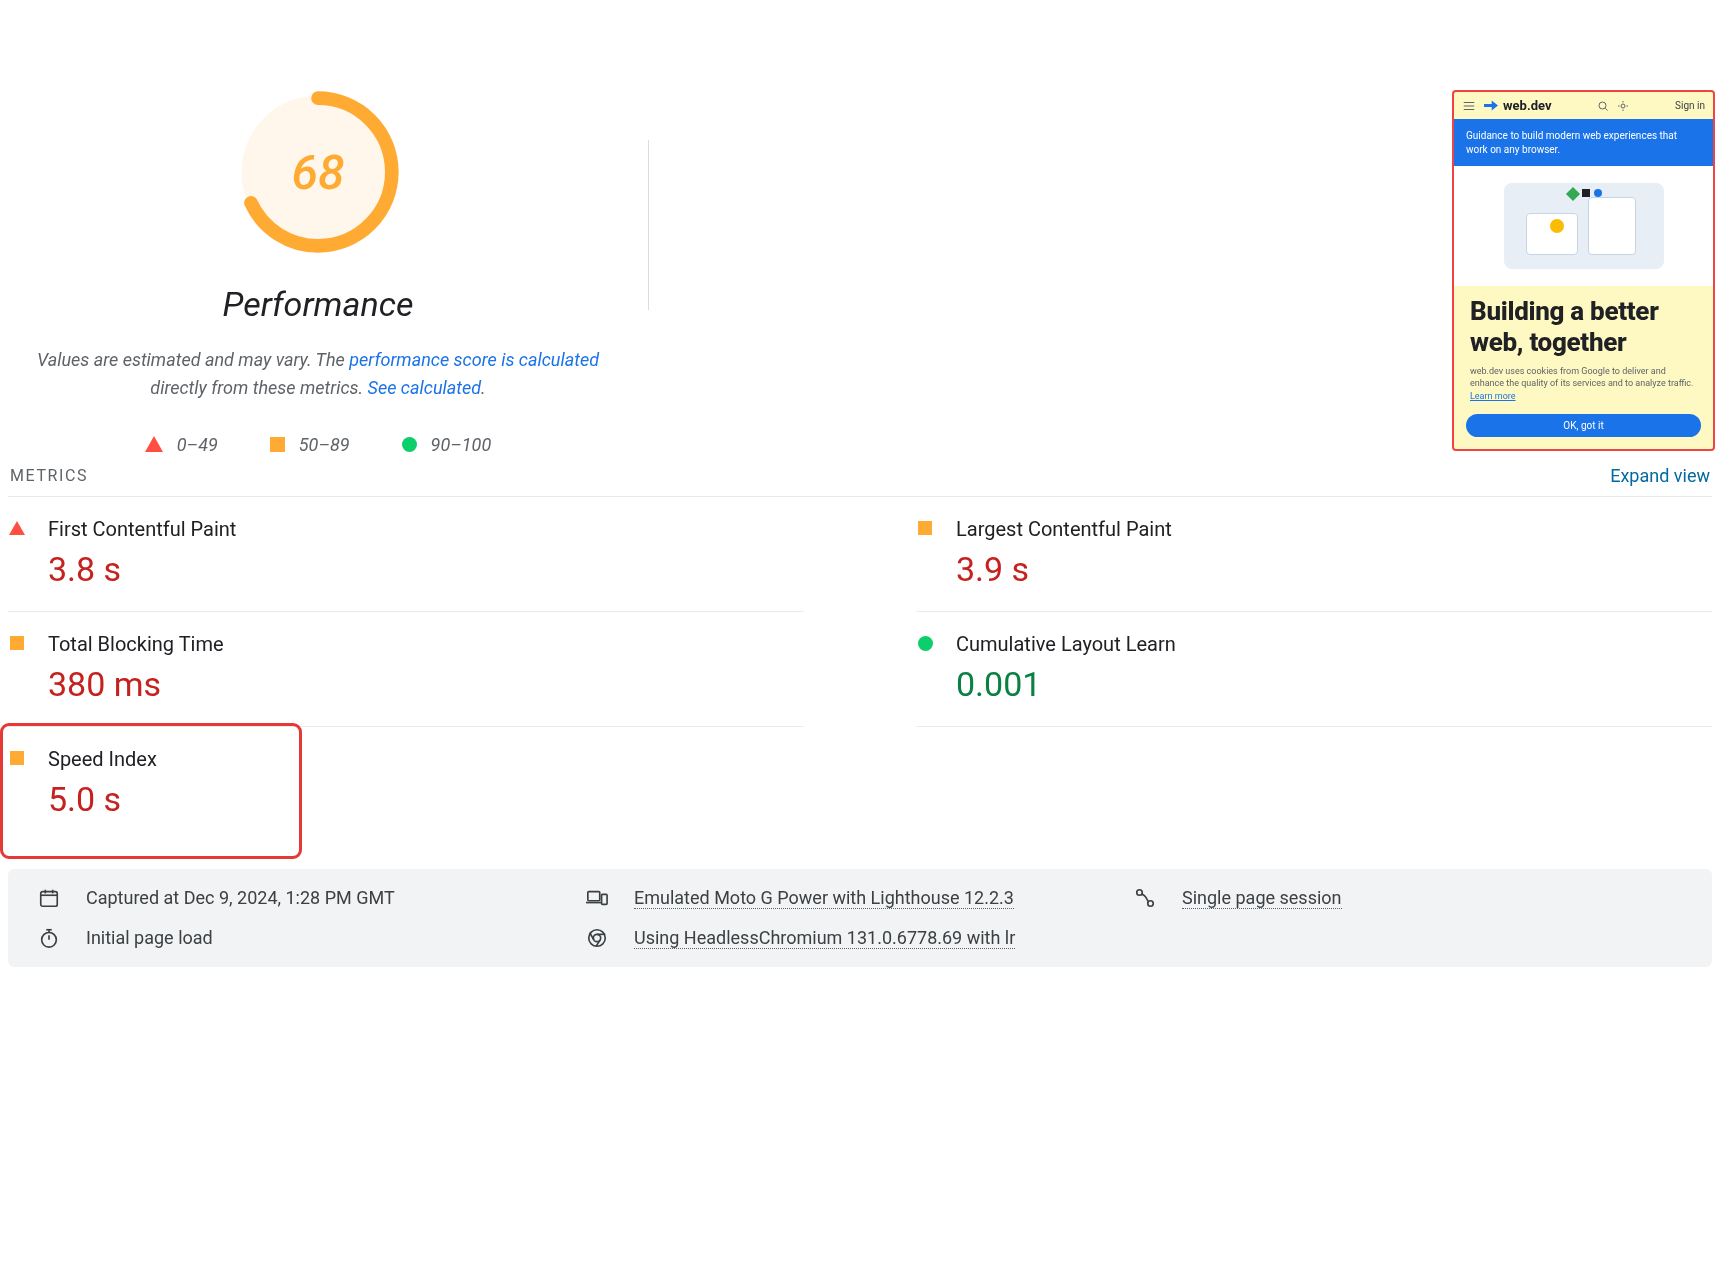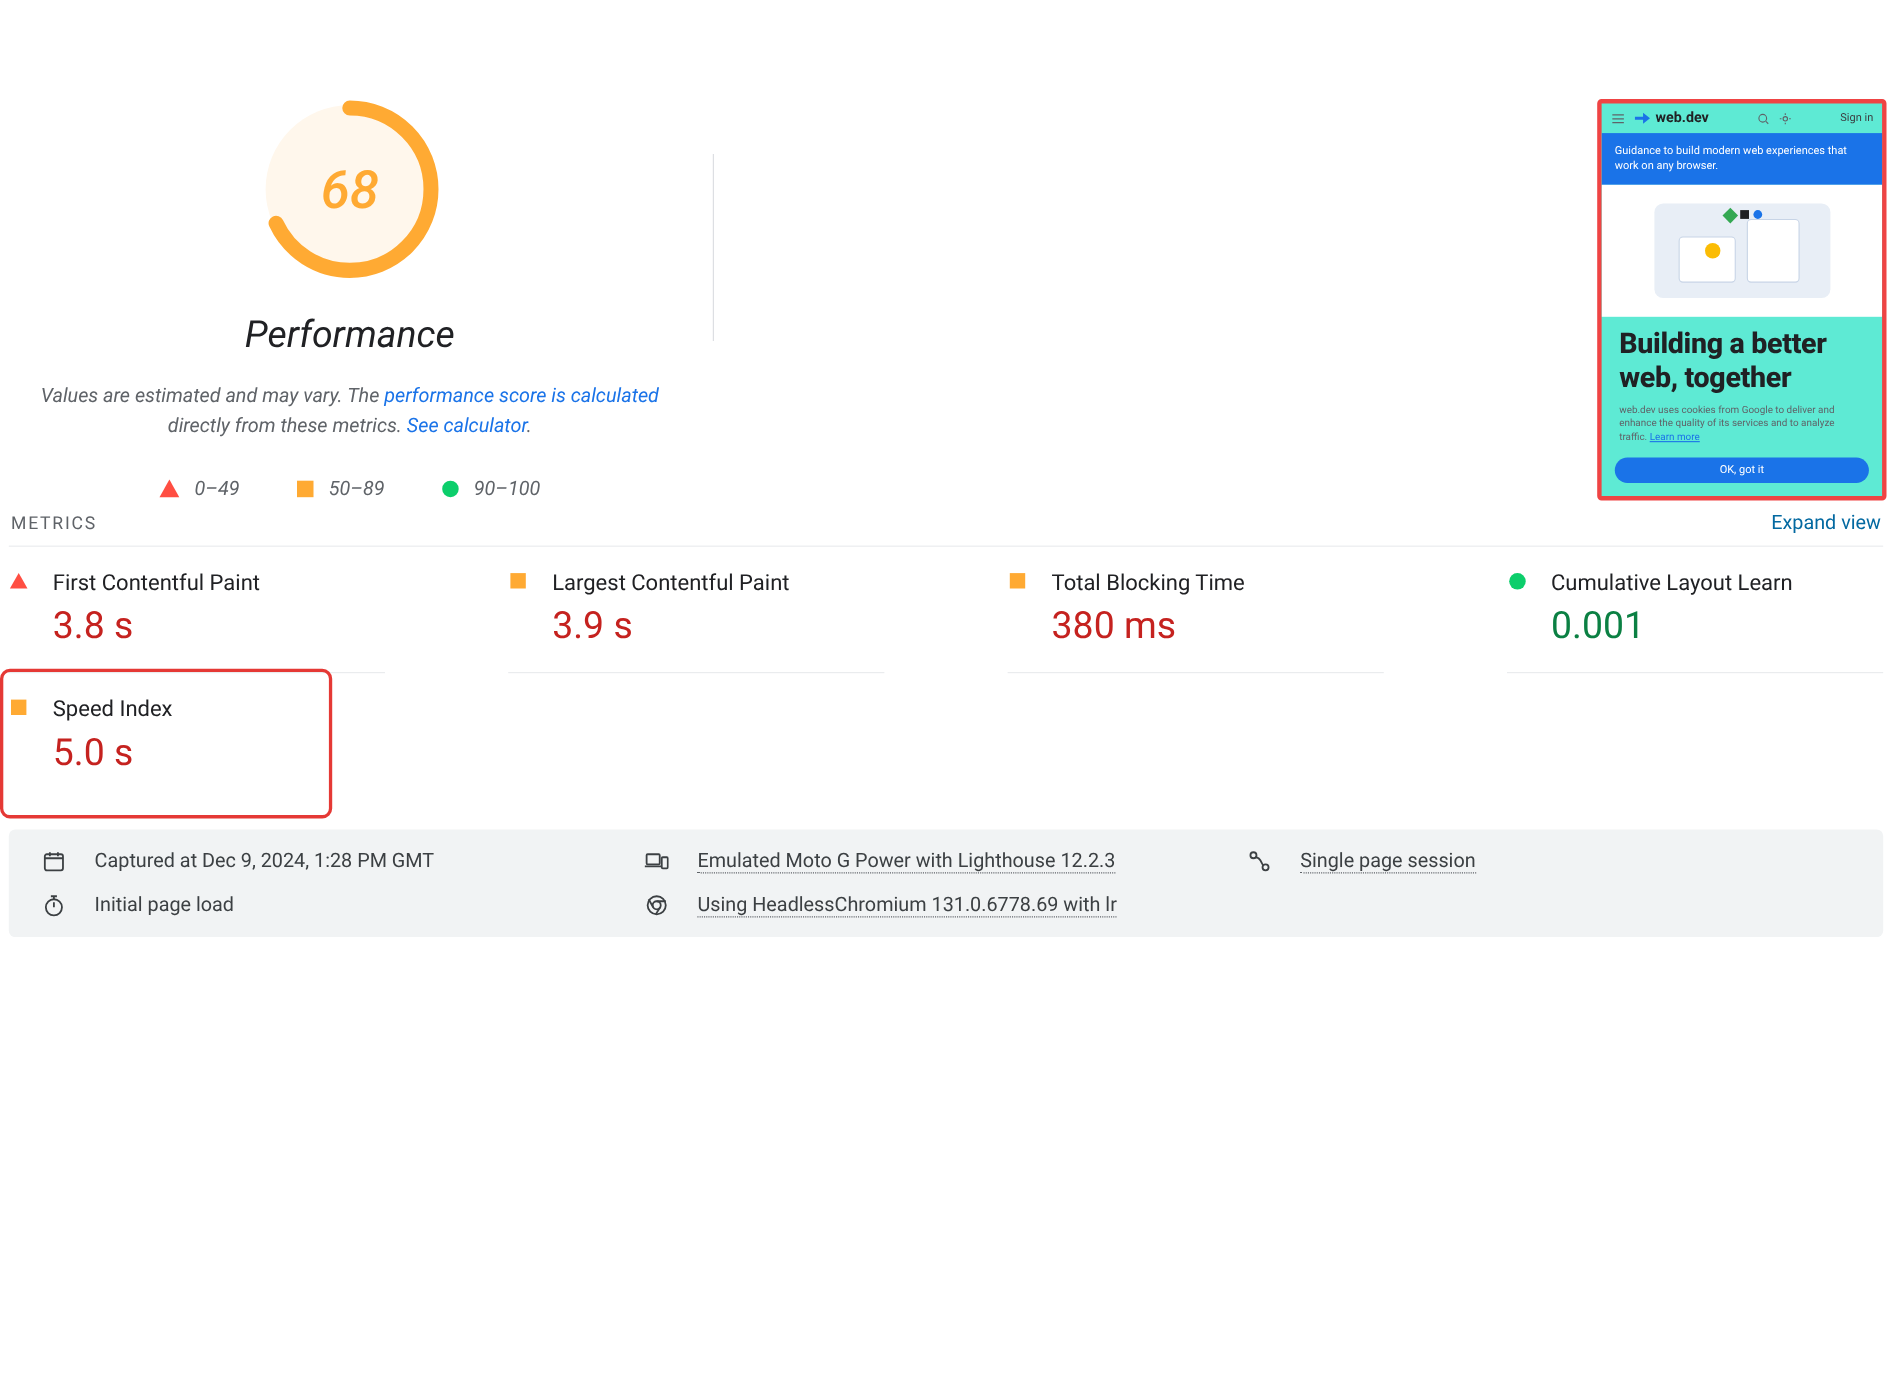--- a/index.html
+++ b/index.html
@@ -51,21 +51,21 @@
   .legend .item { display: flex; align-items: center; gap: 14px; }
   .tri-red {
     width: 0; height: 0; border-left: 9px solid transparent; border-right: 9px solid transparent;
     border-bottom: 16px solid #ff4e42;
   }
   .sq-orange { width: 15px; height: 15px; background: #fa3; }
   .circ-green { width: 15px; height: 15px; background: #0cce6b; border-radius: 50%; }
 
   
   .shot {
-    border: 4px solid #ef4444; border-radius: 4px; background: #5eead4;
+    border: 2px solid #ef4444; border-radius: 4px; background: #fef9c3;
     width: 263px; overflow: hidden; font-size: 10px; color: #202124;
   }
   .shot-top { display: flex; align-items: center; gap: 8px; padding: 6px 8px; }
   .burger svg, .shot-search svg, .shot-theme svg { display: block; }
   .shot-logo { display: flex; align-items: center; gap: 5px; font-weight: 700; font-size: 13px; }
   .shot-logo .arrow {
     width: 14px; height: 14px; background: #1a73e8;
     clip-path: polygon(0% 40%, 55% 40%, 55% 15%, 100% 50%, 55% 85%, 55% 60%, 0% 60%);
   }
   .shot-signin { margin-left: auto; font-size: 10px; color: #3c4043; }
@@ -92,21 +92,21 @@
   .shot-cookie { font-size: 9px; color: #5f6368; padding: 0 16px 8px; line-height:1.35; }
   .shot-cookie .lk { color:#1a73e8; text-decoration: underline; }
   .shot-btn { margin: 4px 12px 12px; background:#1a73e8; color:#fff; text-align:center; border-radius:20px; padding:6px 0; font-size:10px; }
 
   
   .metrics-head { display:flex; align-items:center; justify-content:space-between; margin-top: 10px; padding: 0 2px 10px; }
   .metrics-head .title { font-size: 16px; letter-spacing: 1.6px; color:#5f6368; }
   .metrics-head .expand { font-size: 18px; color:#0369a1; cursor:pointer; }
   .metrics-head-hr { border:0; border-top:1px solid #e8eaed; }
 
-  .metrics-grid { display:grid; grid-template-columns: 1fr 1fr 1fr 1fr; column-gap: 112px; }
+  .metrics-grid { display:grid; grid-template-columns: 1fr 1fr; column-gap: 112px; }
   .metric {
     display:flex; align-items:flex-start; gap: 22px;
     padding: 20px 0 22px;
     border-bottom: 1px solid #e8eaed;
   }
   .metric.no-border { border-bottom: none; }
   .metric .icon { width: 18px; margin-top: 4px; flex: 0 0 18px; display:flex; justify-content:center; }
   .metric .label { font-size: 20px; color:#202124; }
   .metric .value { font-size: 34px; font-weight: 400; margin-top: 8px; }
   .val-red    { color:#c5221f; }  
@@ -154,21 +154,21 @@
       <svg width="164" height="164" viewBox="0 0 120 120">
         <circle class="gauge-bg" cx="60" cy="60" r="56"></circle>
         <circle class="gauge-arc" cx="60" cy="60" r="54" stroke-dasharray="339.292" id="gauge-arc" stroke-dashoffset="108.57344210806323"></circle>
       </svg>
       <div class="gauge-num">68</div>
     </div>
 
     <div class="perf-title">Performance</div>
 
     <div class="perf-note">
-      <span>Values are estimated and may vary. The </span><span class="link">performance score is calculated</span><span> directly from these metrics. </span><span class="link">See calculator</span><span>.</span>
+      <span>Values are estimated and may vary. The </span><span class="link">performance score is calculated</span><span> directly from these metrics. </span><span class="link">See calculated</span><span>.</span>
     </div>
 
     <div class="legend">
       <div class="item">
         <div class="tri-red"></div>
         <span>0–49</span>
       </div>
       <div class="item">
         <div class="sq-orange"></div>
         <span>50–89</span>

